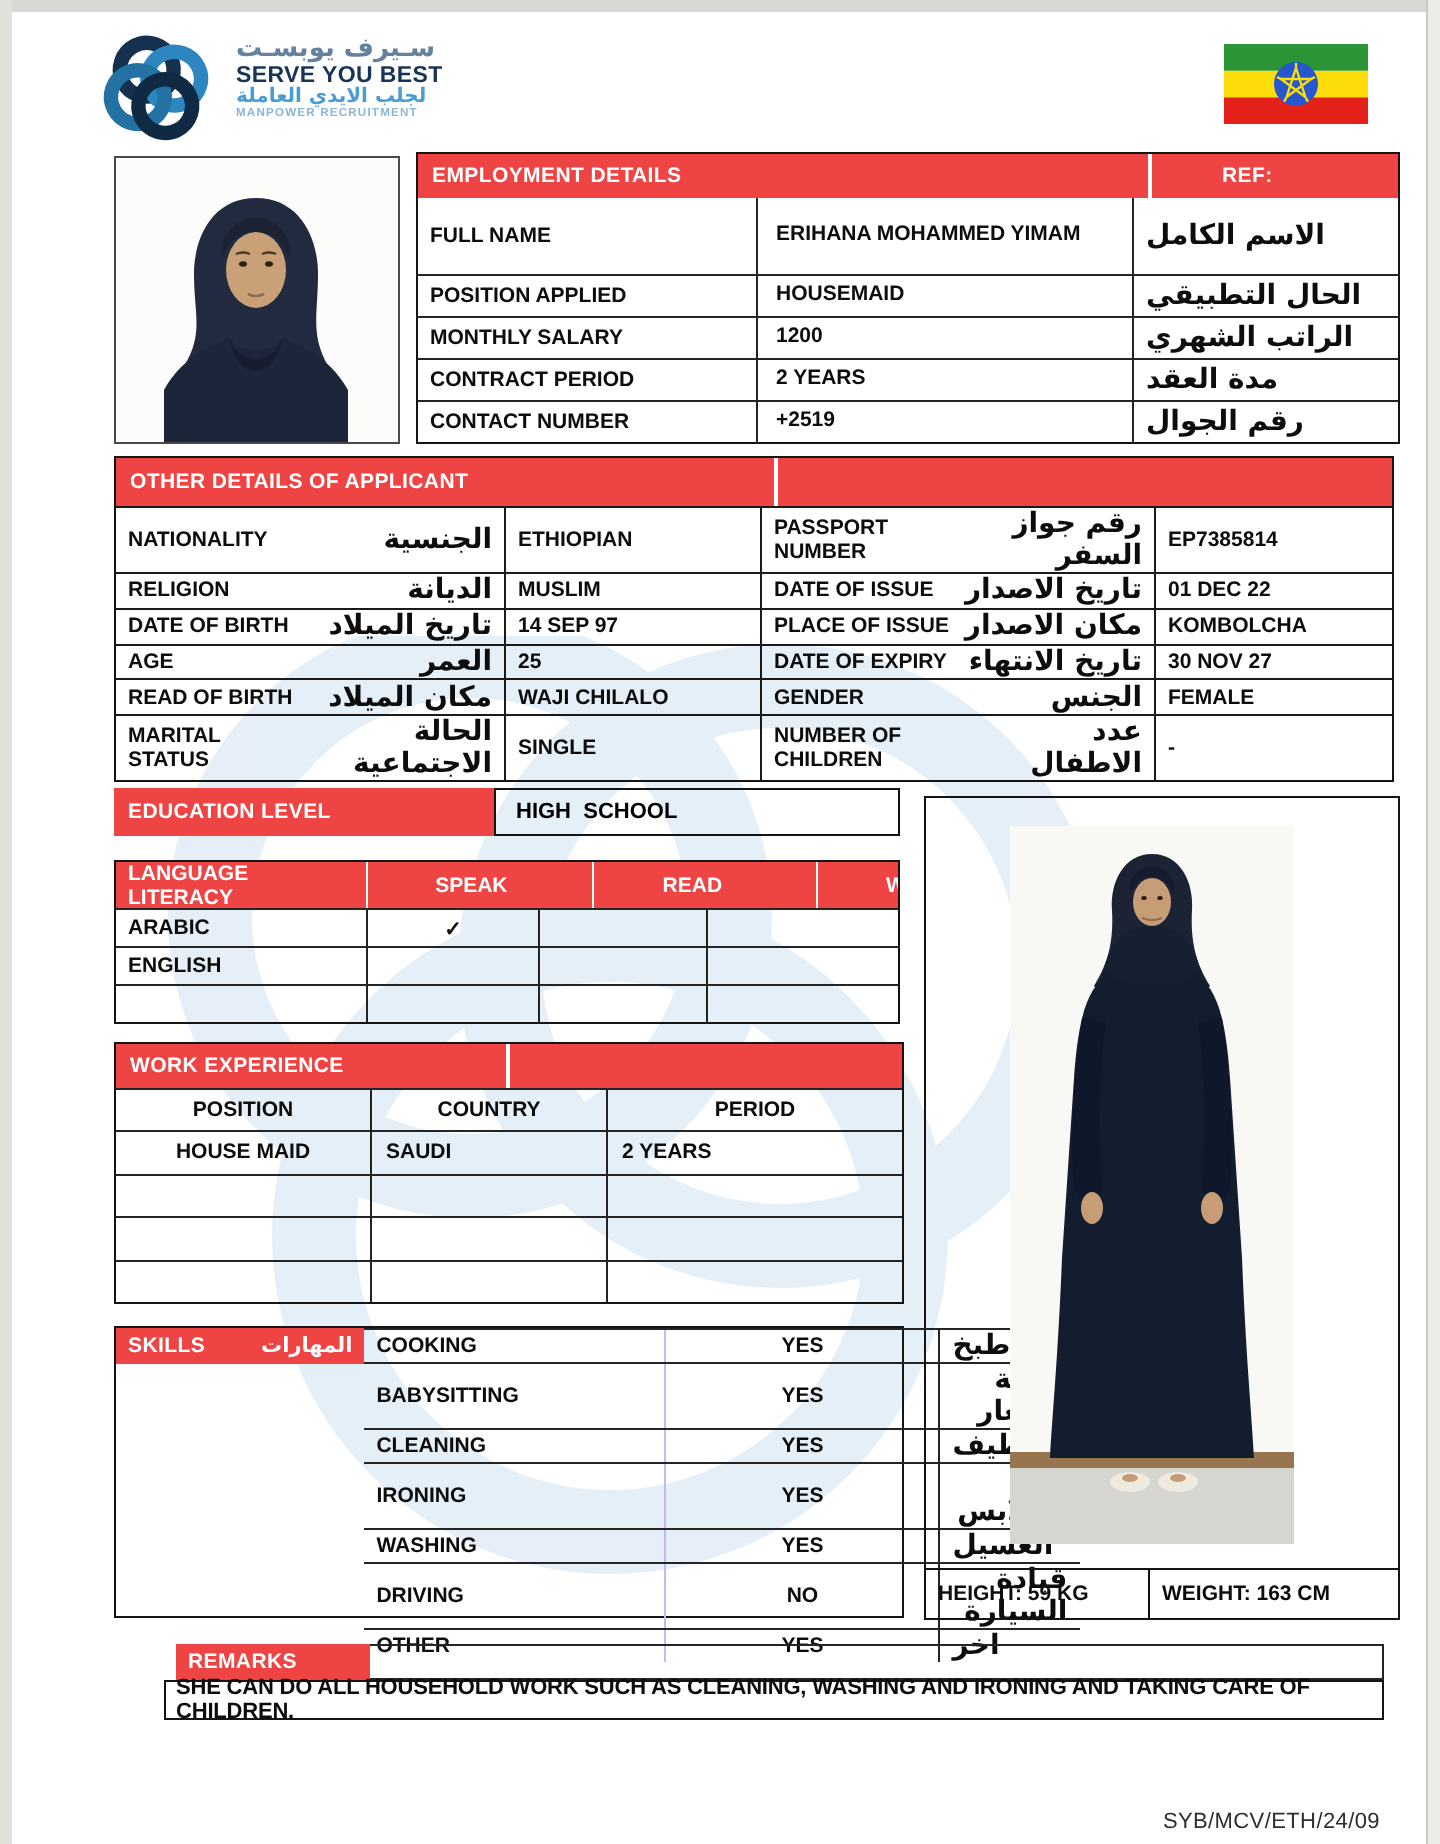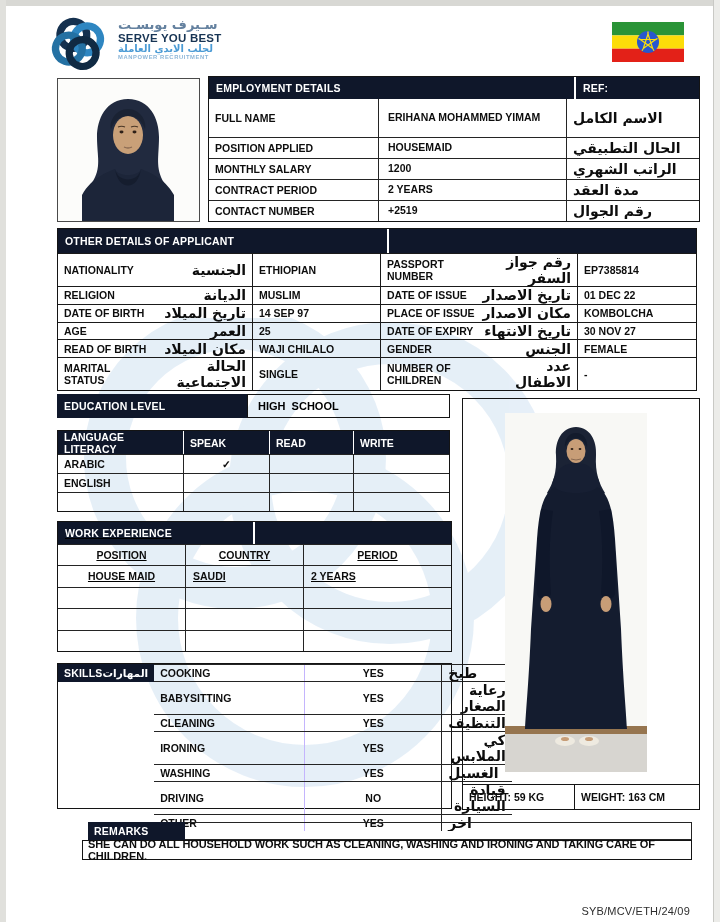--- a/index.html
+++ b/index.html
@@ -6,21 +6,21 @@
   body{
     width:720px;height:922px;position:relative;background:#ffffff;
     font-family:"Liberation Sans",sans-serif;overflow:hidden;
   }
   .edge{position:absolute;z-index:3;}
   #edge-top{left:0;top:0;width:720px;height:6px;background:#d8d8d4;}
   #edge-left{left:0;top:0;width:6px;height:922px;background:#e0e0dc;}
   #edge-right{left:713px;top:0;width:7px;height:922px;background:#ecece9;border-left:1px solid #c9c9c5;}
 
   .sec{position:absolute;z-index:1;box-sizing:border-box;}
-  .navy{background:#0f172a;color:#ffffff;}
+  .navy{background:#ef4444;color:#ffffff;gap:28px;}
 
   
   #watermark{left:70px;top:318px;width:500px;height:480px;z-index:0;}
 
   
   #logo{left:46px;top:16px;width:230px;height:66px;display:flex;}
   #logo-text{margin-left:8px;line-height:1.05;padding-top:2px;}
   .logo-ar{font-family:"DejaVu Sans",sans-serif;direction:rtl;text-align:left;font-size:13px;font-weight:700;color:#64819f;}
   .logo-en{font-size:11.5px;font-weight:700;color:#173454;letter-spacing:.2px;}
   .logo-ar2{font-family:"DejaVu Sans",sans-serif;direction:rtl;text-align:left;font-size:10px;font-weight:700;color:#4b9bd5;}
@@ -76,21 +76,21 @@
   #lang-header .lh3{width:84px;border-right:1.5px solid #ffffff;}
   #lang-header .lh4{flex:1;}
   #lang-body{display:flex;flex-direction:column;flex:1;}
   .lang-row{display:flex;flex:1;border-top:1px solid #242424;}
   .lang-row .lc1{width:126px;border-right:1px solid #242424;}
   .lang-row .lc2{width:86px;border-right:1px solid #242424;justify-content:center;}
   .lang-row .lc3{width:84px;border-right:1px solid #242424;}
   .lang-row .lc4{flex:1;}
 
   
-  #exp-table{left:57px;top:521px;width:395px;height:131px;border:1.5px solid #141414;display:flex;flex-direction:column;text-decoration:underline;}
+  #exp-table{left:57px;top:521px;width:395px;height:131px;border:1.5px solid #141414;display:flex;flex-direction:column;}
   #exp-title{display:flex;height:22px;flex:0 0 22px;}
   #exp-title .e1{width:188px;border-right:2px solid #ffffff;display:flex;align-items:center;padding-left:7px;}
   #exp-title .e2{flex:1;}
   #exp-cols{display:flex;height:20px;flex:0 0 20px;border-top:1px solid #242424;}
   #exp-cols .cell{justify-content:center;}
   .ec1{width:128px;border-right:1px solid #242424;}
   .ec2{width:118px;border-right:1px solid #242424;}
   .ec3{flex:1;}
   #exp-body{display:flex;flex-direction:column;flex:1;}
   .exp-row{display:flex;flex:1;border-top:1px solid #242424;}

